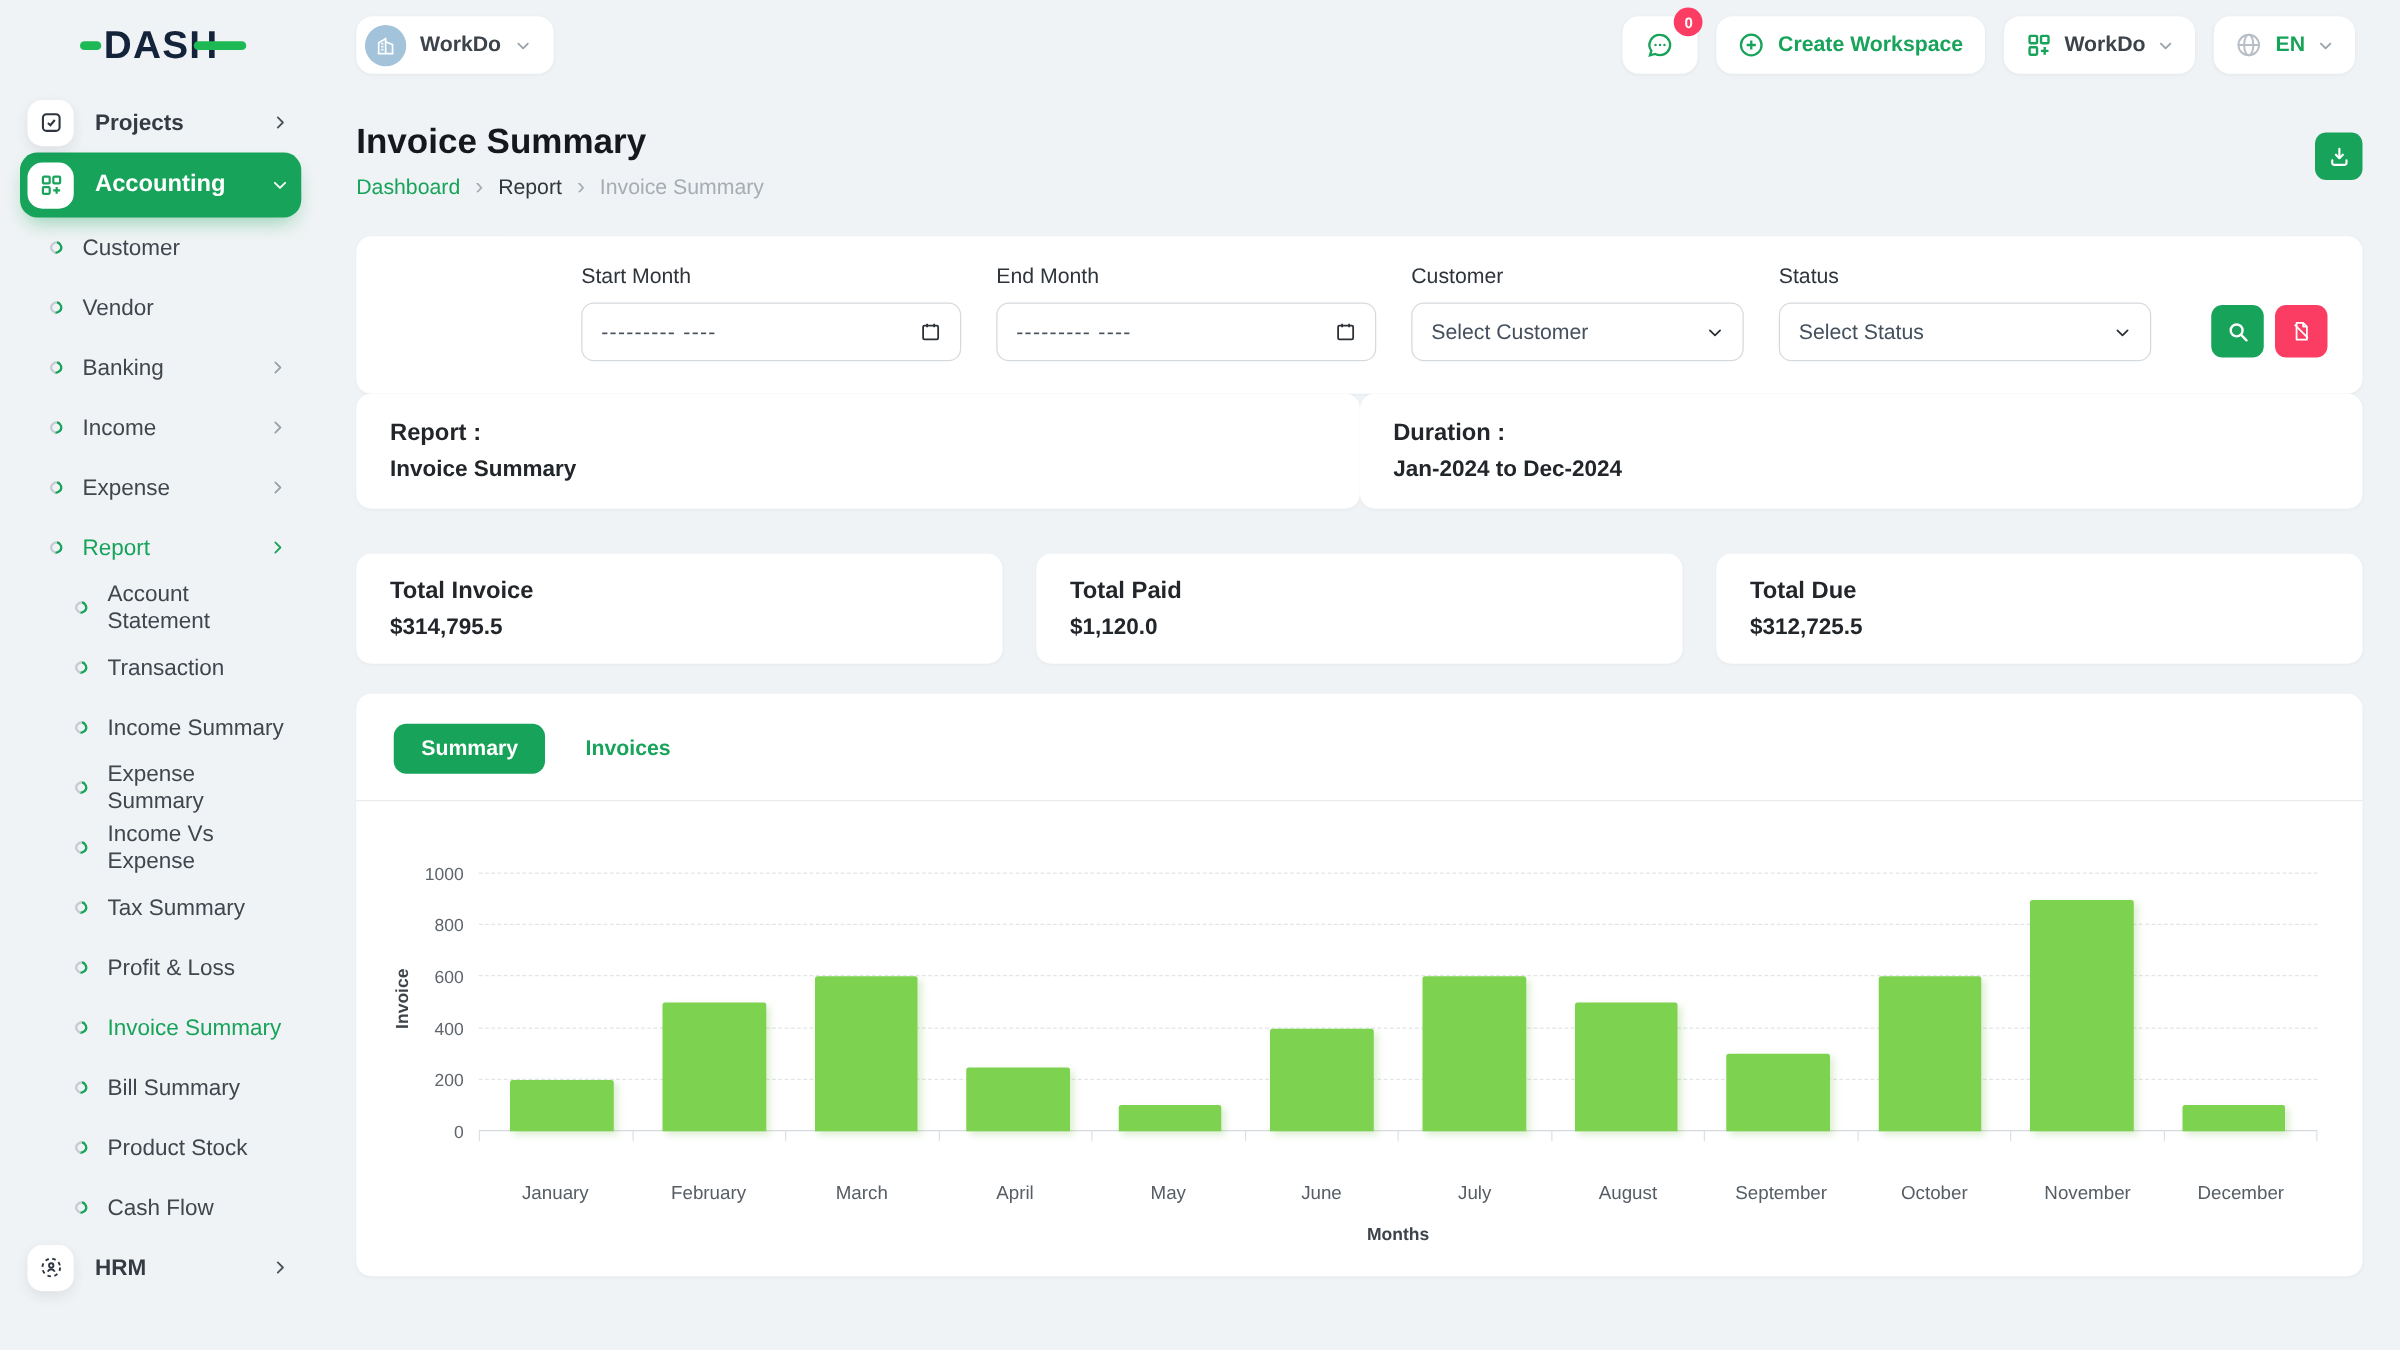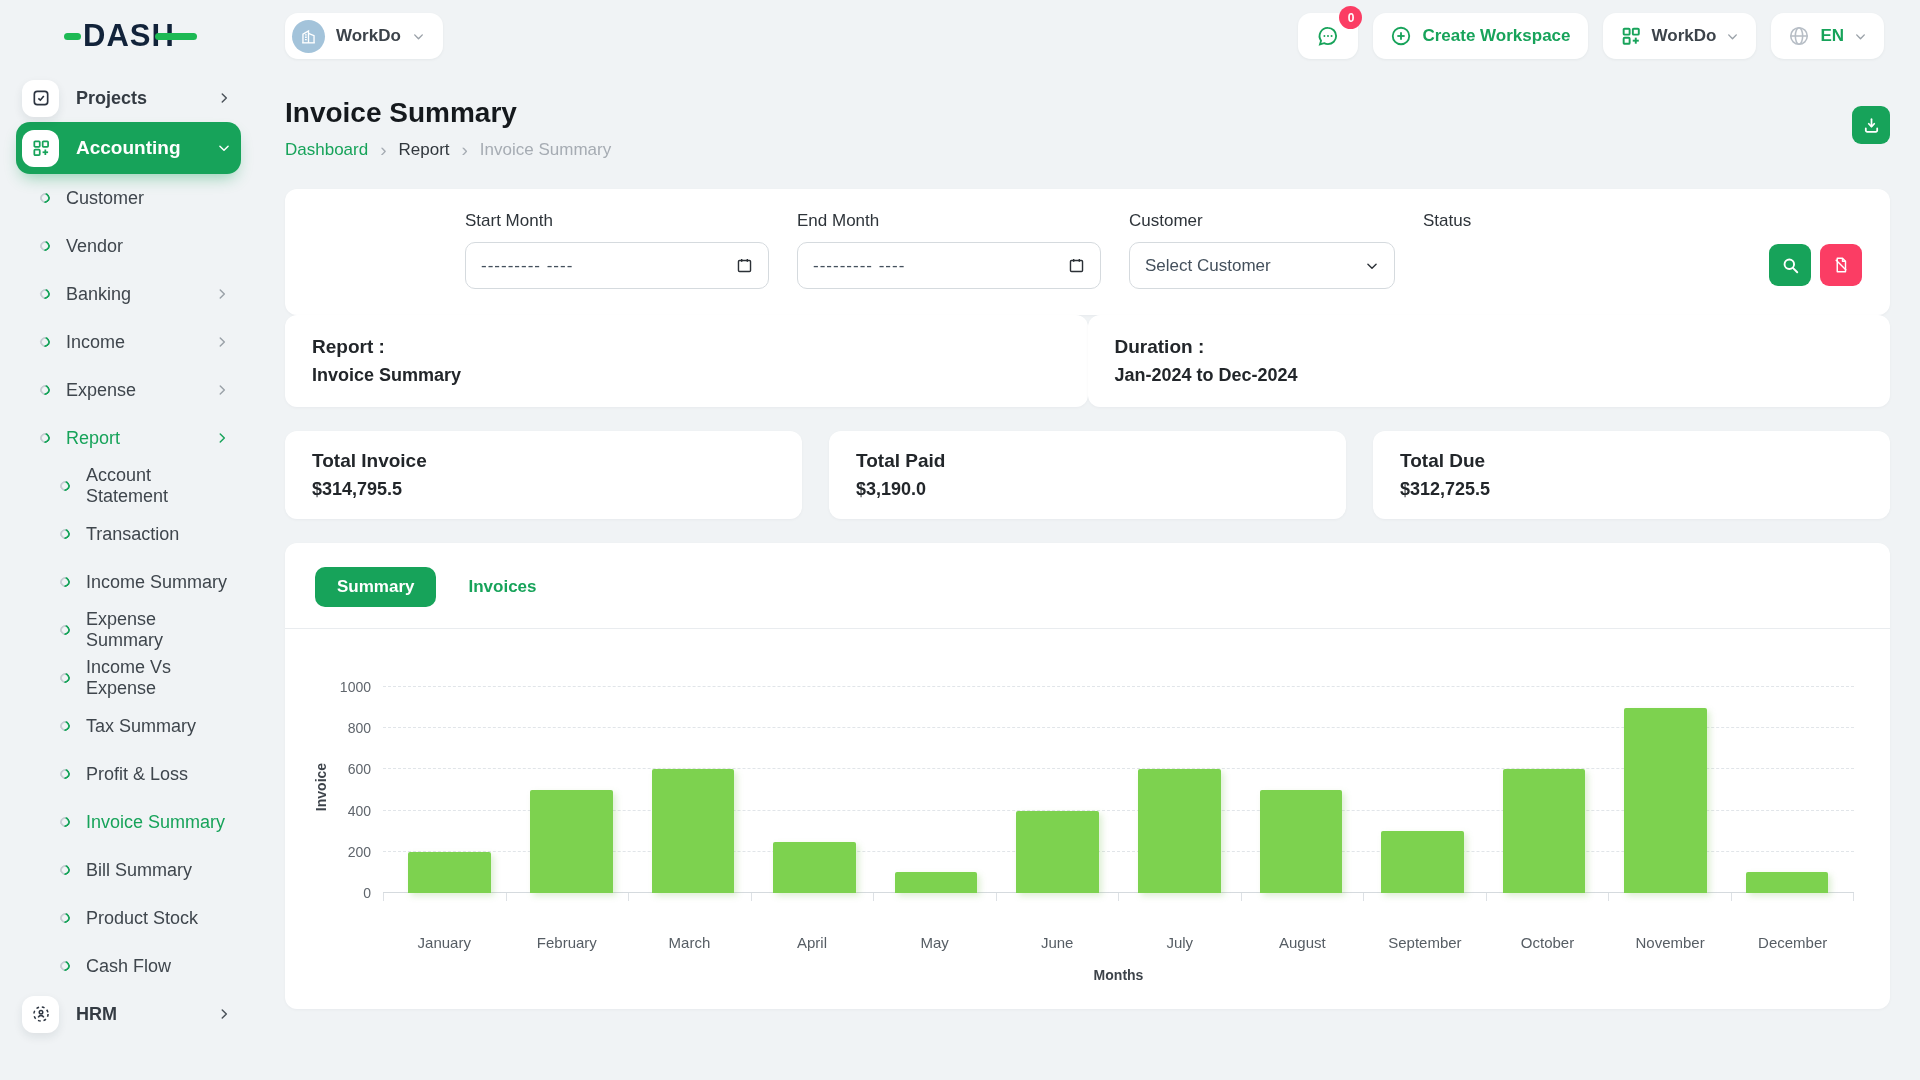--- a/index.html
+++ b/index.html
@@ -68,21 +68,21 @@
   .fbtns { display:flex; gap:9px; align-self:flex-end; margin-left:auto; margin-bottom:3px; }
   .sq-btn { width:42px; height:42px; border:none; border-radius:9px; cursor:pointer;
             display:flex; align-items:center; justify-content:center; }
   .sq-btn.green { background:#17a35a; }
   .sq-btn.pink { background:#fb3d64; }
   .info-row { display:flex; }
   .info-card { flex:1; padding:21px 27px; min-height:84px; }
   .info-label { font-size:19px; font-weight:700; color:#22262a; }
   .info-value { font-size:18px; font-weight:700; color:#22262a; margin-top:7px; }
   .totals-row { display:flex; gap:27px; margin-top:24px; }
-  .total-card { flex:1; padding:19px 27px; min-height:86px; }
+  .total-card { flex:1; padding:19px 27px; min-height:86px;margin-top:12px; }
   .chart-card { margin-top:24px; padding:24px 0 26px; }
   .tabs { display:flex; gap:10px; padding:0 30px; }
   .tab { height:40px; padding:0 22px; border:none; border-radius:10px; background:transparent;
          font-size:17px; font-weight:600; color:#17a35a; cursor:pointer; font-family:inherit; }
   .tab.active { background:#17a35a; color:#fff; }
   .divider { height:1px; background:#e9ecef; margin-top:21px; }
   .chart-area { position:relative; margin:58px 36px 0 34px; }
   .ylabel { position:absolute; left:-22px; top:92px; transform:rotate(-90deg);
             font-size:14px; font-weight:700; color:#3d434a; }
   .chart-grid { position:relative; height:206px; margin-left:64px; }
@@ -361,20 +361,26 @@
         <span class="flabel">Customer</span>
         <div class="finput sel-customer">
           <span>Select Customer</span>
           <svg width="14" height="14" viewBox="0 0 24 24" fill="none" stroke="#2b3036" stroke-width="2.4" stroke-linecap="round" stroke-linejoin="round">
               <polyline points="5 9 12 16 19 9"></polyline>
             </svg>
         </div>
       </div>
       <div class="fgroup">
         <span class="flabel">Status</span>
+        <div class="finput sel-status">
+          <span>Select Status</span>
+          <svg width="14" height="14" viewBox="0 0 24 24" fill="none" stroke="#2b3036" stroke-width="2.4" stroke-linecap="round" stroke-linejoin="round">
+              <polyline points="5 9 12 16 19 9"></polyline>
+            </svg>
+        </div>
       </div>
       <div class="fbtns">
         <button class="sq-btn green">
           <svg width="19" height="19" viewBox="0 0 24 24" fill="none" stroke="#fff" stroke-width="2.4" stroke-linecap="round">
               <circle cx="10.5" cy="10.5" r="6"></circle>
               <line x1="15.3" y1="15.3" x2="20.5" y2="20.5"></line>
             </svg>
         </button>
         <button class="sq-btn pink">
           <svg width="18" height="18" viewBox="0 0 24 24" fill="none" stroke="#fff" stroke-width="1.9" stroke-linejoin="round">
@@ -397,21 +403,21 @@
       </div>
     </section>
 
     <section class="totals-row">
       <div class="card total-card">
         <div class="info-label">Total Invoice</div>
         <div class="info-value">$314,795.5</div>
       </div>
       <div class="card total-card">
         <div class="info-label">Total Paid</div>
-        <div class="info-value">$3,190.0</div>
+        <div class="info-value">$1,120.0</div>
       </div>
       <div class="card total-card">
         <div class="info-label">Total Due</div>
         <div class="info-value">$312,725.5</div>
       </div>
     </section>
 
     <section class="card chart-card">
       <div class="tabs">
         <button class="tab active">Summary</button>

